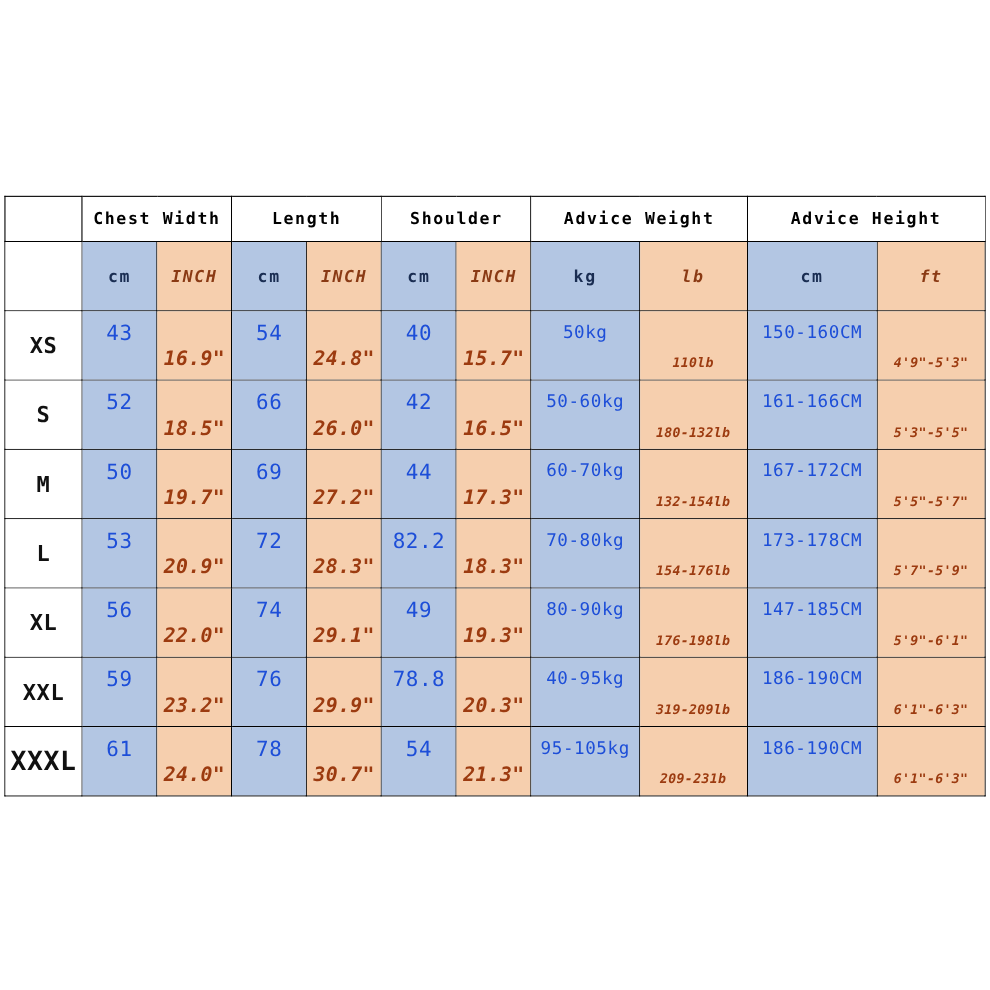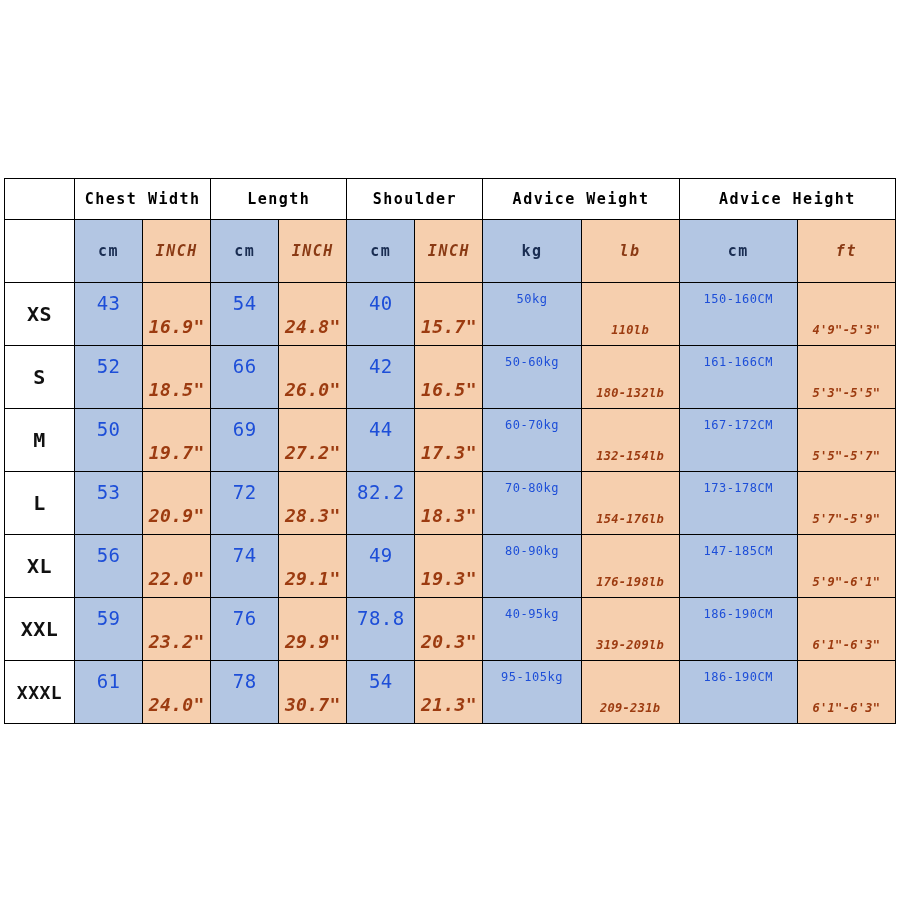--- a/index.html
+++ b/index.html
@@ -101,21 +101,21 @@
     display: flex;
     align-items: flex-start;
     justify-content: center;
     padding-top: 9px;
     box-sizing: border-box;
     font-size: 19px;
     letter-spacing: 0.5px;
     white-space: nowrap;
   }
   .cell-blue.small {
-    font-size: 12px;
+    font-size: 16px;
   }
   .cell-peach {
     height: 100%;
     background: #f6cfae;
     color: #9c3b10;
     display: flex;
     align-items: flex-end;
     justify-content: center;
     padding-bottom: 8px;
     box-sizing: border-box;
@@ -405,21 +405,21 @@
           <td>
               <div class="cell-blue small">186-190CM</div>
             </td>
           <td>
               <div class="cell-peach small">6'1"-6'3"</div>
             </td>
         </tr>
 
         <tr class="data">
           <td>
-              <div class="size-cell" style="font-size:18px;">XXXL</div>
+              <div class="size-cell" style="font-size:24px;">XXXL</div>
             </td>
           <td>
               <div class="cell-blue">61</div>
             </td>
           <td>
               <div class="cell-peach">24.0"</div>
             </td>
           <td>
               <div class="cell-blue">78</div>
             </td>

